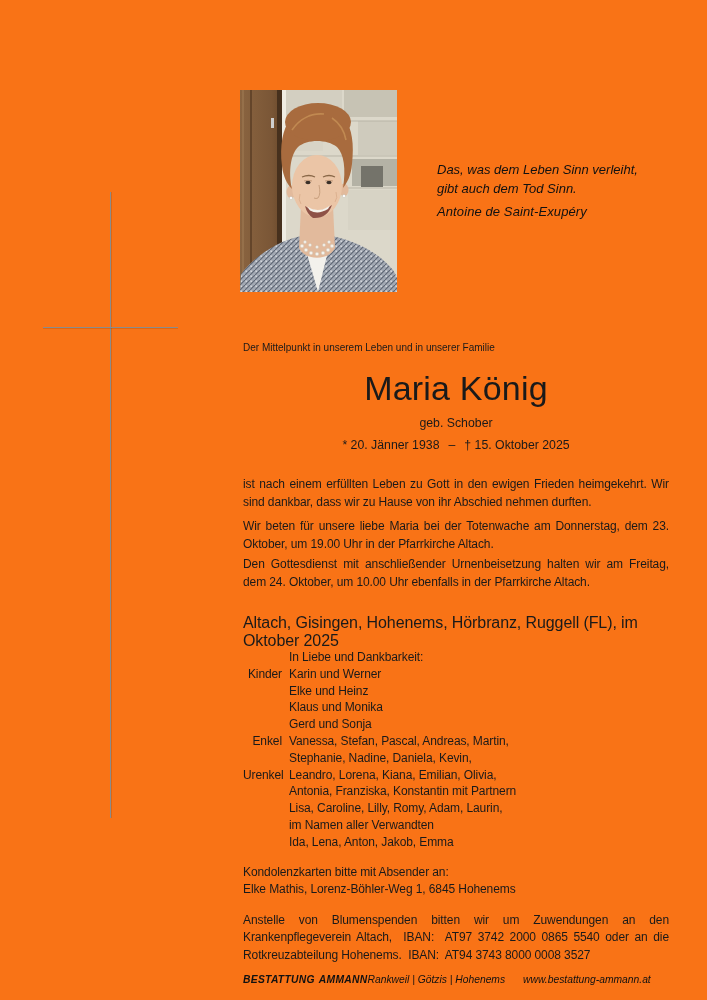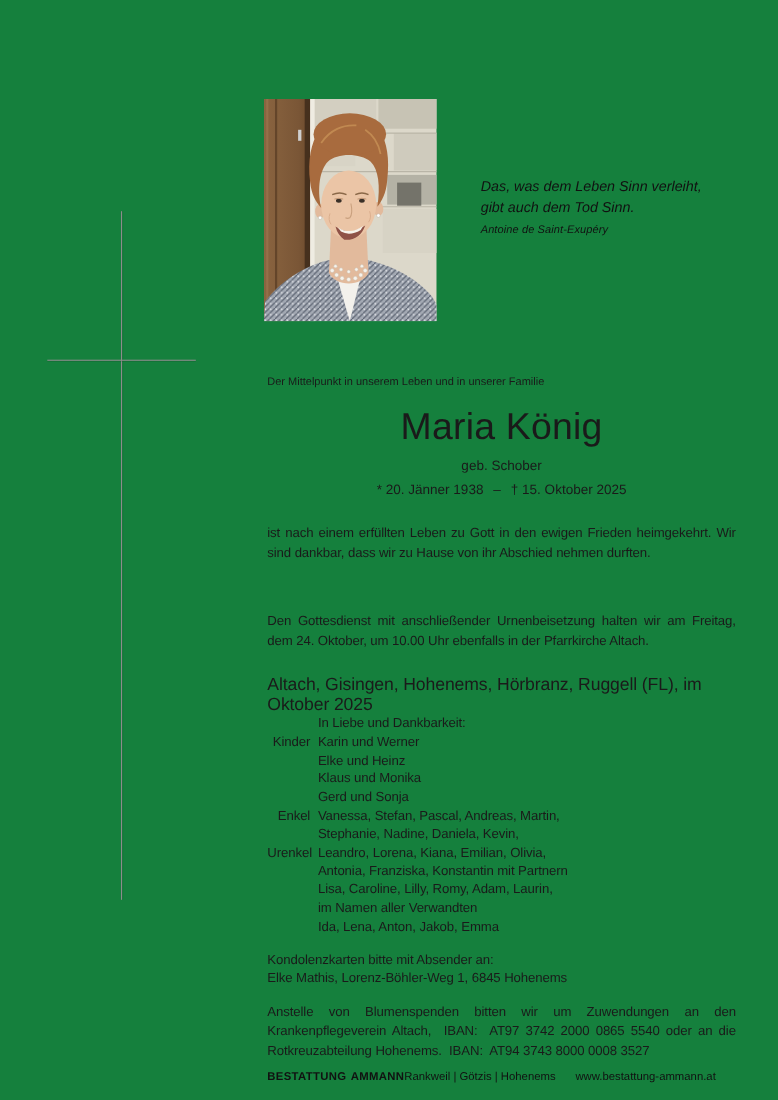--- a/index.html
+++ b/index.html
@@ -5,21 +5,21 @@
   * { margin: 0; padding: 0; box-sizing: border-box; }
   html, body { background: #ffffff; }
   body {
     font-family: "Liberation Sans", "DejaVu Sans", sans-serif;
     color: #1a1a1a;
   }
   .page {
     position: relative;
     width: 707px;
     height: 1000px;
-    background: #15803d;
+    background: #f97316;
     overflow: hidden;
   }
 
   
   .cross-v {
     position: absolute; left: 110px; top: 192px;
     width: 1px; height: 626px; background: #8c8c8c;
     box-shadow: 1px 0 0 rgba(0,0,0,0.10);
   }
   .cross-h {
@@ -37,21 +37,21 @@
 
   
   .quote {
     position: absolute; left: 437px; top: 160px; width: 230px;
   }
   .quote .q-line {
     font-style: italic; font-size: 13px; line-height: 19px;
     white-space: nowrap; color: #111;
   }
   .quote .q-attr {
-    font-style: italic; font-size: 10px; margin-top: 6px;
+    font-style: italic; font-size: 13px; margin-top: 6px;
     color: #111; letter-spacing: 0.1px;
   }
 
   
   .col { position: absolute; left: 243px; width: 426px; }
   .intro   { top: 342px; font-size: 10px; }
   .name    { top: 369px; text-align: center; font-size: 34px; line-height: 38px; letter-spacing: 0.2px; }
   .maiden  { top: 416px; text-align: center; font-size: 12.3px; }
   .dates   { top: 438px; text-align: center; font-size: 12.3px; }
   .dates .dash { margin: 0 9px; }
@@ -66,21 +66,21 @@
   .fam-row { display: flex; line-height: 16.8px; }
   .fam-label { width: 46px; flex: none; text-align: right; padding-right: 7px; }
   .fam-text { flex: 1; }
 
   .condolence { top: 864px; font-size: 12px; line-height: 17.3px; letter-spacing: -0.1px; }
   .donations  { top: 912px; font-size: 12px; line-height: 17.3px; text-align: justify; letter-spacing: -0.1px; }
 
   
   .footer {
     top: 974px; font-size: 10.3px; color: #111;
-    display: flex; align-items: baseline; white-space: nowrap;
+    display: flex; align-items: baseline; white-space: nowrap; font-style: italic;
   }
   .footer .brand1 { font-weight: 600; letter-spacing: 0.3px; }
   .footer .brand2 { font-weight: 800; letter-spacing: 0.3px; margin-left: 4px; }
   .footer .locs   { margin-left: 0; }
   .footer .web    { margin-left: 18px; }
 </style>
 </head>
 <body>
 
 <div class="page">
@@ -179,20 +179,21 @@
   <div class="col intro">Der Mittelpunkt in unserem Leben und in unserer Familie</div>
 
   <div class="col name">Maria König</div>
   <div class="col maiden">geb. Schober</div>
 
   <div class="col dates">
     <span>* 20. Jänner 1938</span><span class="dash">–</span><span>† 15. Oktober 2025</span>
   </div>
 
   <div class="col para p1">ist nach einem erfüllten Leben zu Gott in den ewigen Frieden heimgekehrt. Wir sind dankbar, dass wir zu Hause von ihr Abschied nehmen durften.</div>
+  <div class="col para p2">Wir beten für unsere liebe Maria bei der Totenwache am Donnerstag, dem 23. Oktober, um 19.00 Uhr in der Pfarrkirche Altach.</div>
   <div class="col para p3">Den Gottesdienst mit anschließender Urnenbeisetzung halten wir am Freitag, dem 24. Oktober, um 10.00 Uhr ebenfalls in der Pfarrkirche Altach.</div>
 
   <div class="col loc">Altach, Gisingen, Hohenems, Hörbranz, Ruggell (FL), im Oktober 2025</div>
 
   <div class="col family">
     <div class="fam-row">
       <span class="fam-label"></span>
       <span class="fam-text">In Liebe und Dankbarkeit:</span>
     </div>
     <div class="fam-row">

